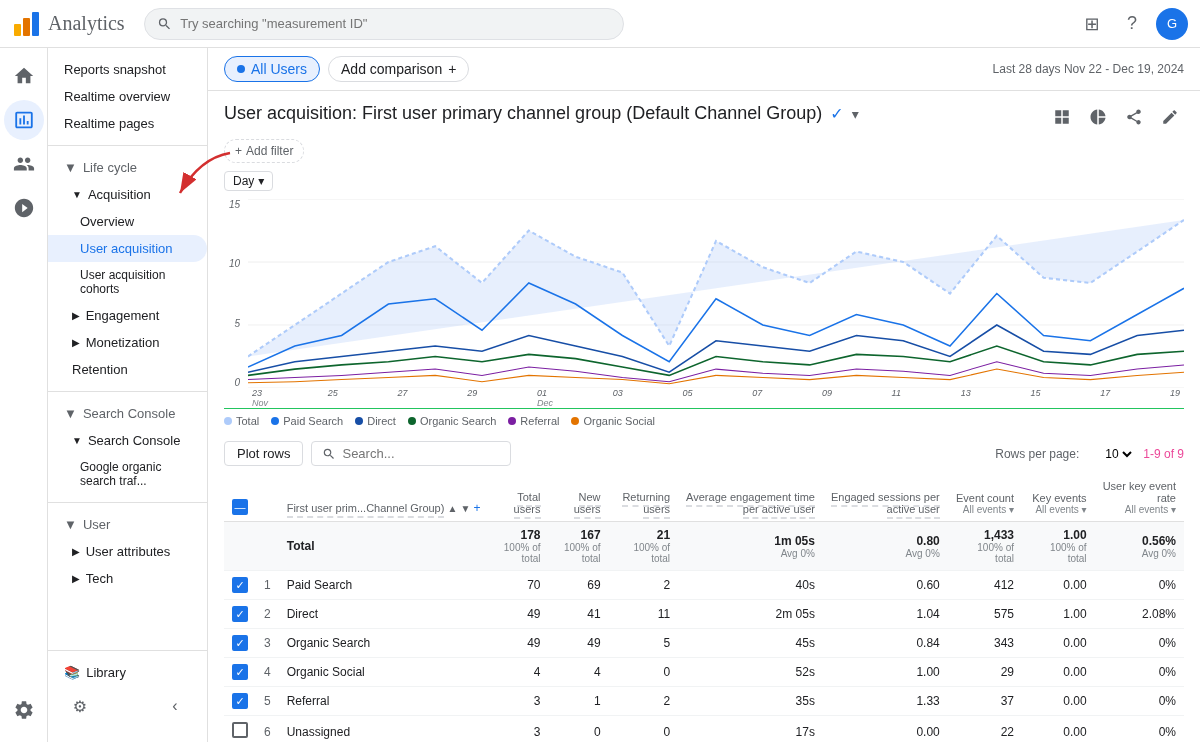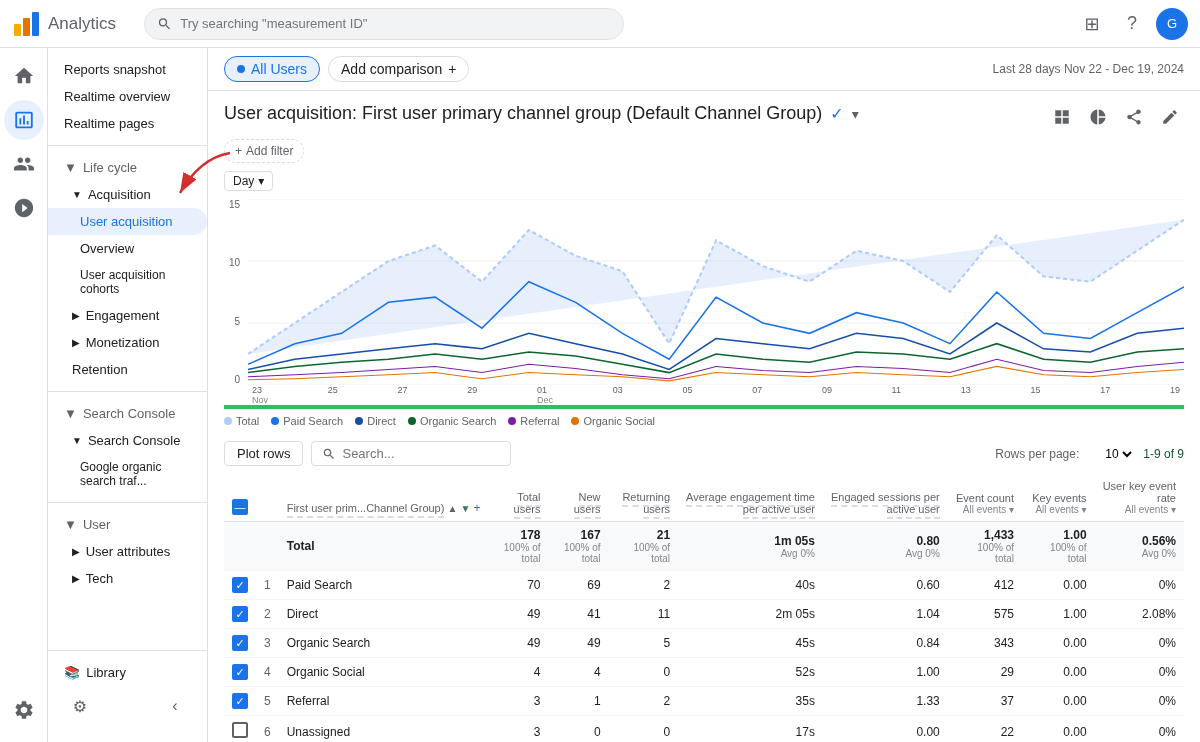--- a/index.html
+++ b/index.html
@@ -2,21 +2,21 @@
 <html><head>
   <meta charset="utf-8">
   <style>
     * { box-sizing: border-box; margin: 0; padding: 0; }
     body { font-family: 'Google Sans', Arial, sans-serif; font-size: 13px; color: #202124; background: #f8f9fa; display: flex; flex-direction: column; height: 742px; overflow: hidden; }
 
     
     #topbar { display: flex; align-items: center; height: 48px; background: #fff; border-bottom: 1px solid #e0e0e0; padding: 0 12px; gap: 12px; flex-shrink: 0; }
     #topbar .logo-area { display: flex; align-items: center; gap: 8px; min-width: 120px; }
     #topbar .logo-icon { width: 28px; height: 28px; }
-    #topbar .app-title { font-size: 17px; color: #5f6368; font-weight: 400; }
+    #topbar .app-title { font-size: 20px; color: #5f6368; font-weight: 400; font-family: Liberation Serif, serif; }
     #topbar .search-bar { flex: 1; max-width: 480px; height: 32px; border: 1px solid #dfe1e5; border-radius: 20px; display: flex; align-items: center; padding: 0 12px; gap: 8px; background: #f1f3f4; }
     #topbar .search-bar input { border: none; background: transparent; outline: none; font-size: 13px; color: #5f6368; width: 100%; }
     #topbar .top-icons { margin-left: auto; display: flex; align-items: center; gap: 8px; }
     .icon-btn { width: 32px; height: 32px; border-radius: 50%; display: flex; align-items: center; justify-content: center; cursor: pointer; color: #5f6368; font-size: 18px; }
     .avatar { width: 32px; height: 32px; border-radius: 50%; background: #1a73e8; color: #fff; display: flex; align-items: center; justify-content: center; font-size: 13px; font-weight: 500; cursor: pointer; }
 
     
     #main { display: flex; flex: 1; overflow: hidden; }
 
     
@@ -48,21 +48,21 @@
     .page-title { font-size: 18px; font-weight: 400; color: #202124; display: flex; align-items: center; gap: 8px; justify-content: center; }
     .page-title .verified { color: #1a73e8; font-size: 16px; }
     .filter-bar { display: flex; align-items: center; gap: 8px; margin-top: 8px; }
     .filter-btn { display: flex; align-items: center; gap: 4px; padding: 4px 10px; border: 1px dashed #dadce0; border-radius: 16px; font-size: 12px; cursor: pointer; color: #5f6368; background: #fff; }
 
     
     #chart-area { padding: 0 16px; flex-shrink: 0; }
     .chart-header { display: flex; align-items: center; justify-content: space-between; margin-bottom: 8px; }
     .chart-title { font-size: 12px; color: #5f6368; }
     .chart-control { display: flex; align-items: center; gap: 4px; font-size: 12px; color: #202124; border: 1px solid #dadce0; border-radius: 4px; padding: 2px 8px; cursor: pointer; }
-    .chart-container { height: 210px; position: relative; border-bottom: 4px solid #22c55e; }
+    .chart-container { height: 210px; position: relative; border-bottom: 1px solid #22c55e; font-style: italic; }
     .chart-legend { display: flex; align-items: center; gap: 12px; padding: 6px 0; flex-wrap: wrap; }
     .legend-item { display: flex; align-items: center; gap: 4px; font-size: 11px; color: #5f6368; }
     .legend-dot { width: 8px; height: 8px; border-radius: 50%; }
     .legend-dot.total { background: #aecbfa; }
     .legend-dot.paid { background: #1a73e8; }
     .legend-dot.direct { background: #174ea6; }
     .legend-dot.organic { background: #0d652d; }
     .legend-dot.referral { background: #7b1fa2; }
     .legend-dot.social { background: #e37400; }
 
@@ -70,21 +70,21 @@
     #chart-svg { width: 100%; height: 100%; }
 
     
     #table-area { padding: 8px 16px; flex: 1; }
     .table-toolbar { display: flex; align-items: center; gap: 8px; margin-bottom: 8px; }
     .plot-btn { padding: 4px 12px; border: 1px solid #dadce0; border-radius: 4px; font-size: 13px; cursor: pointer; background: #fff; color: #202124; }
     .table-search { display: flex; align-items: center; gap: 6px; border: 1px solid #dadce0; border-radius: 4px; padding: 4px 10px; background: #fff; min-width: 200px; }
     .table-search input { border: none; outline: none; font-size: 13px; color: #202124; width: 150px; }
     .rows-per-page { margin-left: auto; display: flex; align-items: center; gap: 22px; font-size: 12px; color: #5f6368; }
     .rows-per-page select { border: none; background: transparent; font-size: 12px; cursor: pointer; }
-    .page-info { font-size: 12px; color: #14532d; }
+    .page-info { font-size: 12px; color: #ec4899; }
 
     
     .data-table { width: 100%; border-collapse: collapse; font-size: 12px; }
     .data-table th { padding: 6px 8px; text-align: right; color: #5f6368; font-weight: 500; border-bottom: 1px solid #e0e0e0; white-space: nowrap; font-size: 11px; vertical-align: bottom; }
     .data-table th:first-child, .data-table th:nth-child(2), .data-table th:nth-child(3) { text-align: left; }
     .data-table td { padding: 6px 8px; text-align: right; border-bottom: 1px solid #f1f3f4; vertical-align: middle; }
     .data-table td:first-child, .data-table td:nth-child(2), .data-table td:nth-child(3) { text-align: left; }
     .data-table tr.total-row td { font-weight: 500; background: #f8f9fa; }
     .checkbox-cell { width: 32px; }
     .cb { width: 16px; height: 16px; border: 2px solid #5f6368; border-radius: 2px; display: inline-flex; align-items: center; justify-content: center; cursor: pointer; }
@@ -172,22 +172,22 @@
       <div class="nav-section-header">
         <span>▼</span>
         <span>Life cycle</span>
       </div>
 
       <div class="nav-section-header" style="padding-left:24px; font-size:13px; color:#202124;">
         <span style="font-size:10px;">▼</span>
         <span>Acquisition</span>
       </div>
 
+      <div class="nav-item sub">Overview</div>
       <div class="nav-item sub active">User acquisition</div>
-      <div class="nav-item sub">Overview</div>
       <div class="nav-item sub" style="font-size:12px;">User acquisition cohorts</div>
 
       <div class="nav-section-header" style="padding-left:24px; font-size:13px; color:#202124;">
         <span style="font-size:10px;">▶</span>
         <span>Engagement</span>
       </div>
       <div class="nav-section-header" style="padding-left:24px; font-size:13px; color:#202124;">
         <span style="font-size:10px;">▶</span>
         <span>Monetization</span>
       </div>

